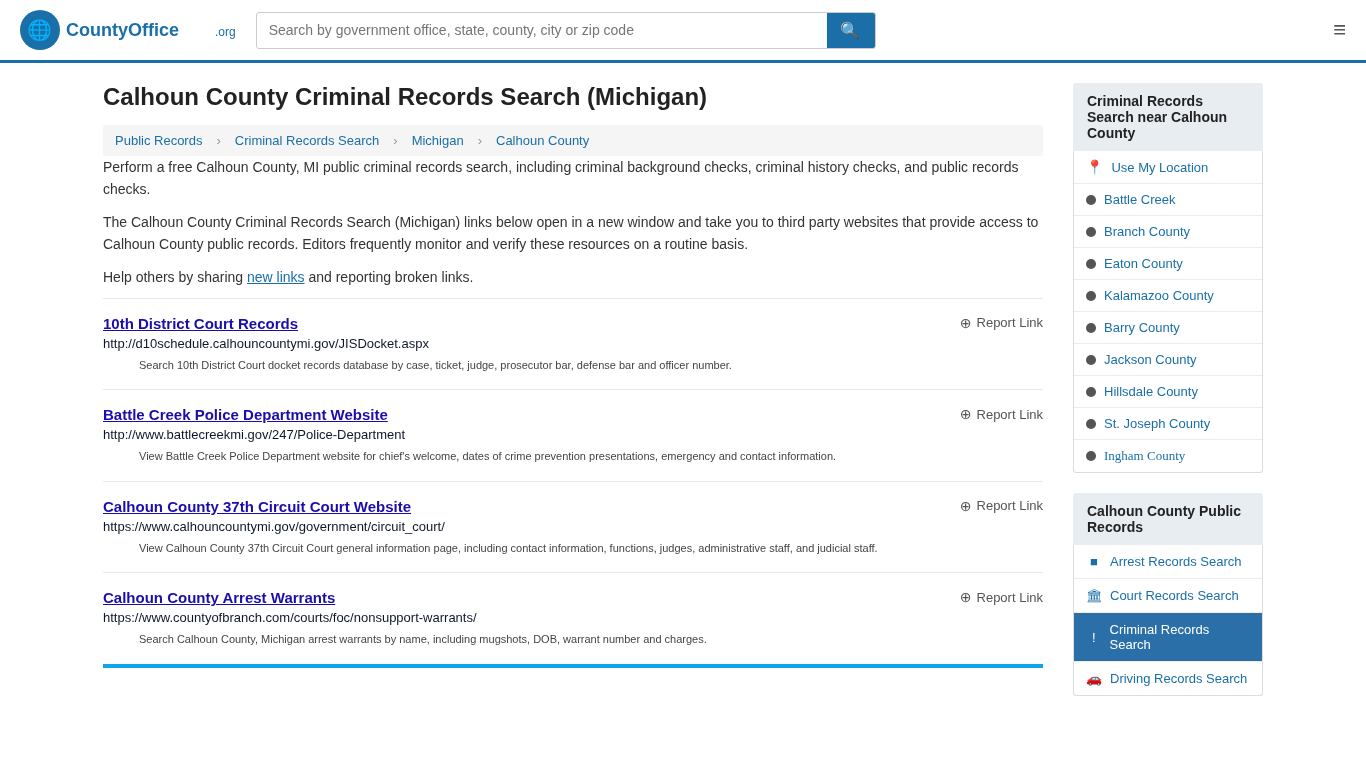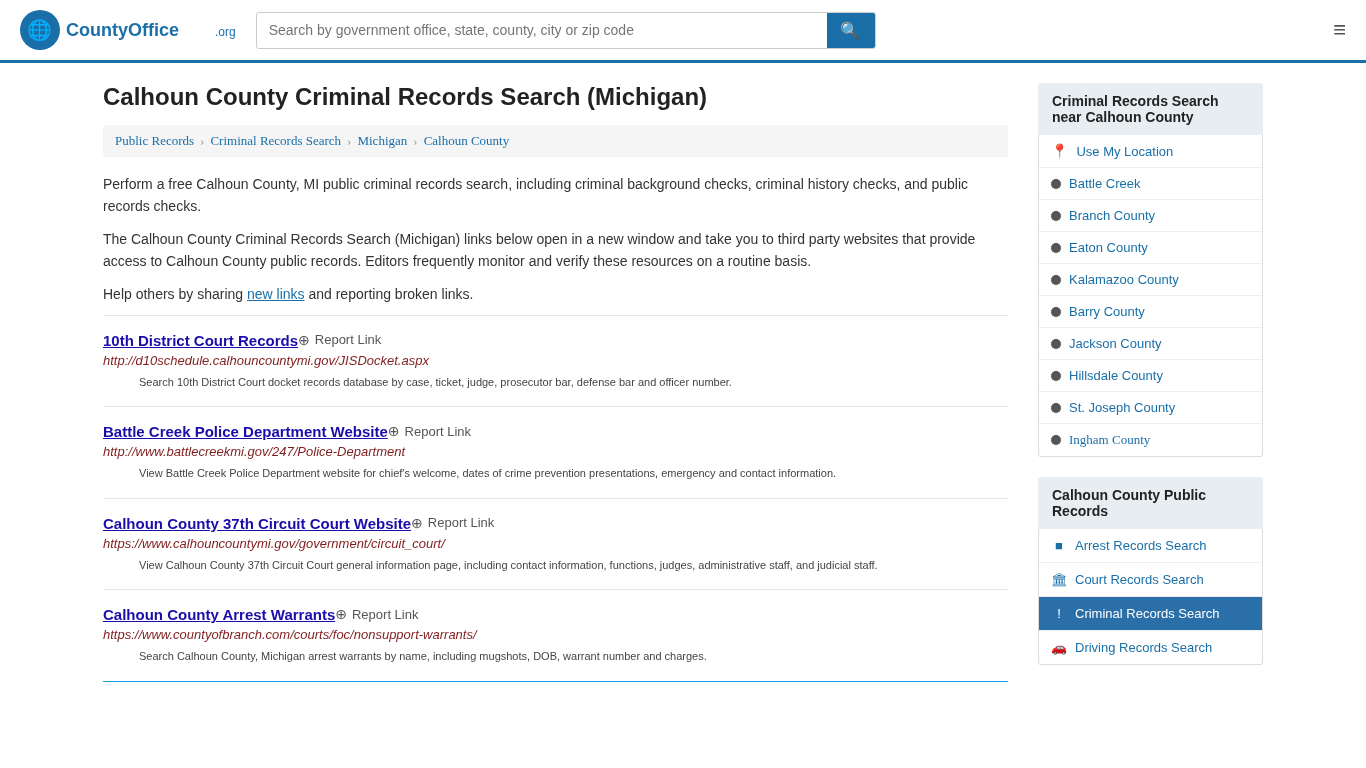--- a/index.html
+++ b/index.html
@@ -82,51 +82,50 @@
       font-size: 24px;
       font-weight: bold;
       color: #222;
       margin-bottom: 14px;
     }
 
     
     .breadcrumb {
       display: flex;
       align-items: center;
-      gap: 6px;
+      gap: 14px;
       font-size: 13px;
       color: #555;
-      margin-bottom: 16px;
       background: #f5f5f5;
       padding: 8px 12px;
       border-radius: 3px;
-      font-family: Liberation Serif, serif;
     }
     .breadcrumb a { color: #1a6fa8; text-decoration: none; }
     .breadcrumb .sep { color: #999; }
 
     
     .description {
       font-size: 14px;
       color: #333;
       line-height: 1.6;
       margin-bottom: 10px;
     }
     .description a { color: #1a6fa8; }
 
     
     .result-item {
       border-top: 1px solid #e8e8e8;
       padding: 16px 0;
     }
-    .result-item:last-child { border-bottom: 1px solid #0ea5e9; }
+    .result-item:last-child { border-bottom: 4px solid #0ea5e9; }
 
     .result-header {
       display: flex;
       align-items: flex-start;
+      justify-content: space-between;
       margin-bottom: 4px;
     }
     .result-title {
       font-size: 15px;
       font-weight: bold;
       color: #1a0dab;
       text-decoration: underline;
       cursor: pointer;
     }
 
@@ -138,34 +137,33 @@
       color: #555;
       cursor: pointer;
       white-space: nowrap;
       background: none;
       border: none;
     }
     .report-icon { font-size: 14px; }
 
     .result-url {
       font-size: 13px;
-      color: #7f1d1d;
+      color: #0f172a;
       margin-bottom: 6px;
-      font-style: italic;
     }
     .result-desc {
       font-size: 11px;
       color: #444;
       line-height: 1.5;
       margin-left: 36px;
     }
 
     
     #sidebar {
-      width: 225px;
+      width: 190px;
       flex-shrink: 0;
     }
 
     .sidebar-section {
       margin-bottom: 20px;
     }
 
     .sidebar-header {
       background: #e8edf2;
       padding: 10px 14px;

